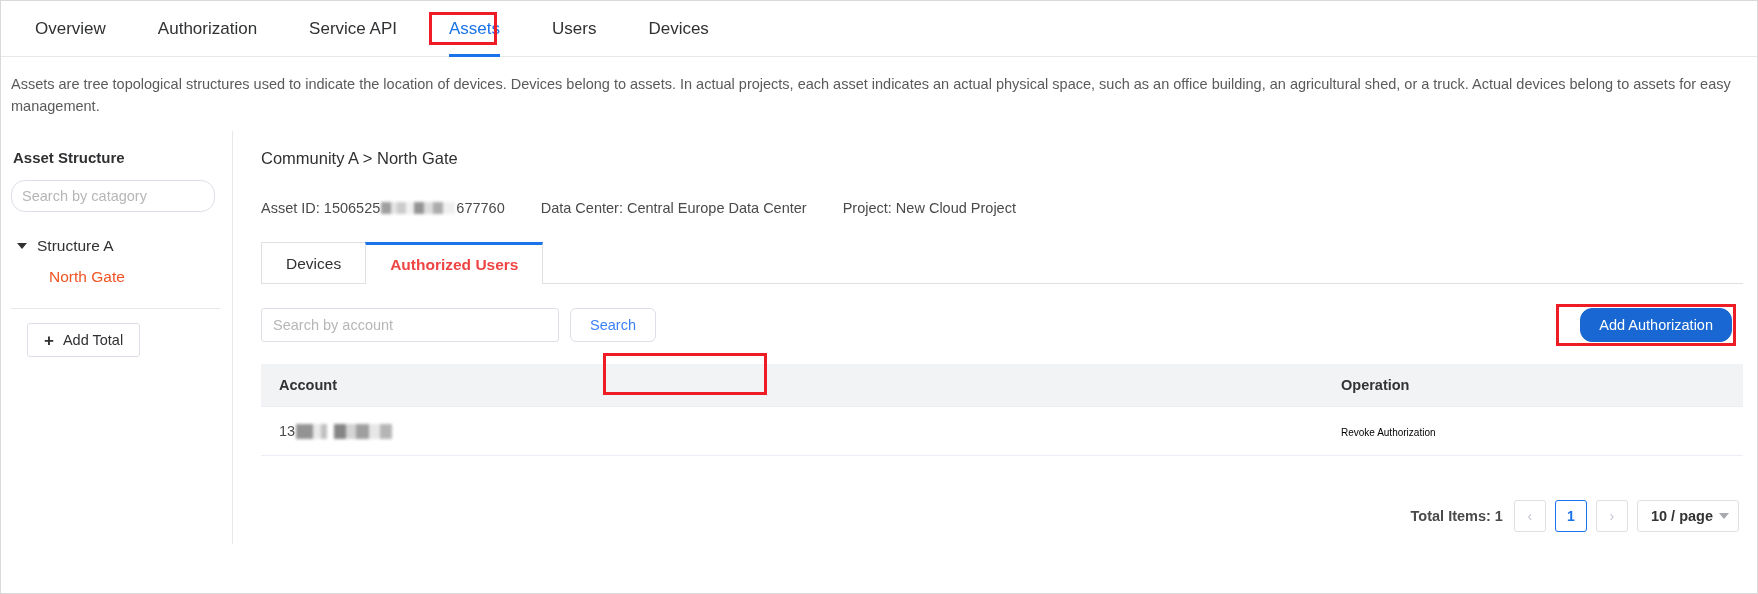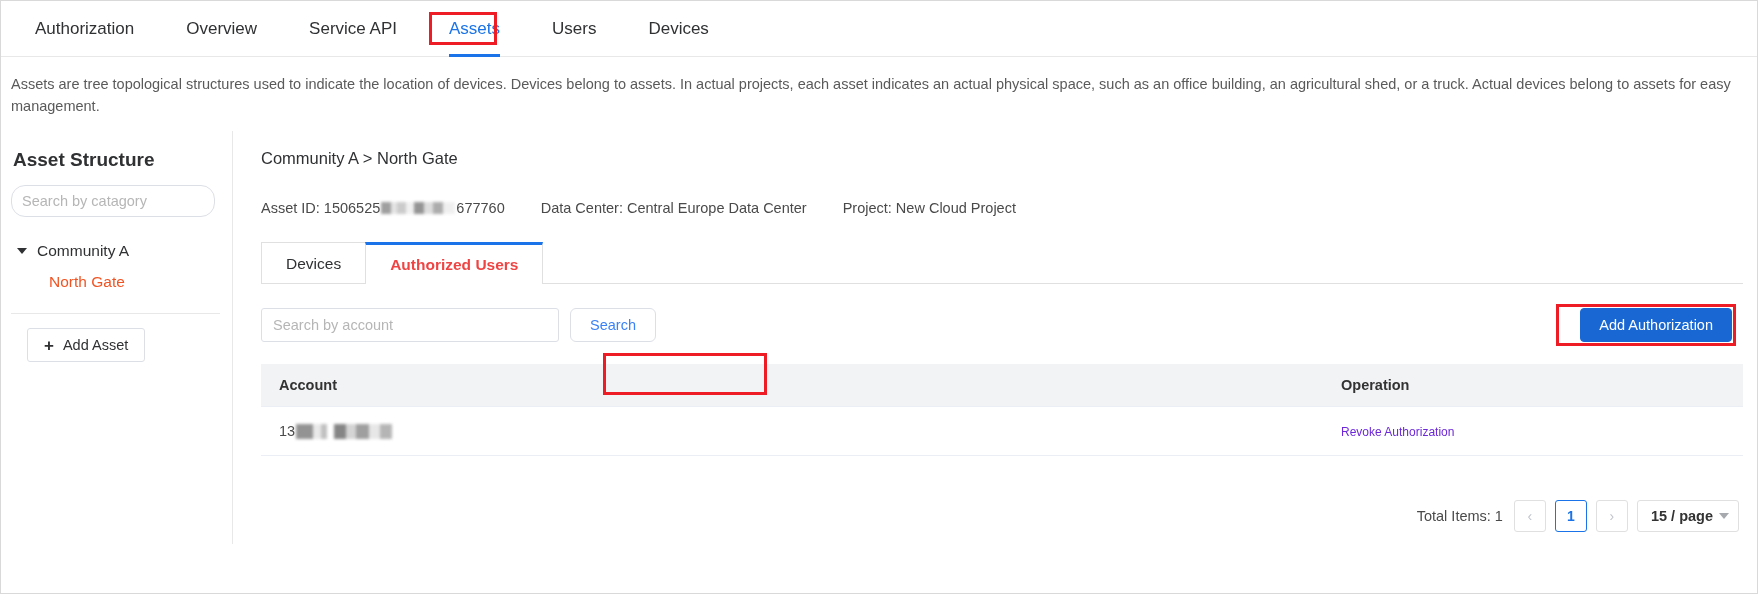--- a/index.html
+++ b/index.html
@@ -80,21 +80,21 @@
     align-items: stretch;
     height: 413px;
   }
   .sidebar {
     width: 232px;
     flex: 0 0 232px;
     border-right: 1px solid #e8e8e8;
     padding: 14px 12px 0 10px;
   }
   .sidebar-title {
-    font-size: 19px;
+    font-size: 15px;
     font-weight: bold;
     color: #303133;
     margin: 4px 0 14px 2px;
   }
   .cat-search {
     width: 204px;
     height: 32px;
     border: 1px solid #dcdfe6;
     border-radius: 14px;
     font-size: 14.5px;
@@ -261,21 +261,21 @@
     font-family: "Liberation Sans", sans-serif;
   }
   .add-auth-btn {
     position: absolute;
     right: 11px;
     top: 0;
     height: 34px;
     padding: 0 18px;
     background: #1967d2;
     border: 1px solid #1967d2;
-    border-radius: 4px;
+    border-radius: 12px;
     color: #ffffff;
     font-size: 14.5px;
     cursor: pointer;
     font-family: "Liberation Sans", sans-serif;
   }
   #annot-addauth {
     right: 7px;
     top: -4px;
     width: 180px;
     height: 42px;
@@ -313,38 +313,38 @@
     margin-left: 1px;
     background:
       linear-gradient(90deg,
         #8e8e8e 0 18%, #e8e8e8 18% 26%, #bdbdbd 26% 32%,
         #ffffff 32% 40%, #7f7f7f 40% 52%, #d2d2d2 52% 62%,
         #9a9a9a 62% 76%, #e6e6e6 76% 88%, #b2b2b2 88% 100%);
     filter: blur(1.6px);
     opacity: .95;
   }
   .revoke-link {
-    color: #6d28d9;
-    font-size: 12px;
+    color: #000000;
+    font-size: 10px;
     text-decoration: none;
     cursor: pointer;
   }
 
   
   .pagination {
     position: absolute;
     right: 18px;
     bottom: 12px;
     display: flex;
     align-items: center;
     gap: 9px;
     font-size: 14.5px;
     color: #555555;
   }
-  .total-items { margin-right: 2px; font-weight: normal; color: #4a4a4a; }
+  .total-items { margin-right: 2px; font-weight: bold; color: #4a4a4a; }
   .page-btn {
     width: 32px;
     height: 32px;
     border: 1px solid #e0e0e0;
     border-radius: 3px;
     background: #ffffff;
     color: #c0c4cc;
     font-size: 14px;
     display: flex;
     align-items: center;
@@ -379,24 +379,24 @@
     opacity: .8;
   }
 </style>
 </head>
 <body>
 
 <div class="screen">
 
   <div class="topnav">
     <div class="nav-item">
+      <span>Overview</span>
+    </div>
+    <div class="nav-item">
       <span>Authorization</span>
-    </div>
-    <div class="nav-item">
-      <span>Overview</span>
     </div>
     <div class="nav-item">
       <span>Service API</span>
     </div>
     <div class="nav-item active">
       <span>Assets</span>
     </div>
     <div class="nav-item">
       <span>Users</span>
     </div>
@@ -411,32 +411,32 @@
   <div class="body-split">
 
     <div class="sidebar">
       <div class="sidebar-title">Asset Structure</div>
 
       <input class="cat-search" type="text" placeholder="Search by catagory" style="">
 
       <div class="tree">
         <div class="tree-node">
           <span class="caret"></span>
-          <span>Community A</span>
+          <span>Structure A</span>
         </div>
         <div class="tree-child">
           <span>North Gate</span>
         </div>
       </div>
 
       <div class="sidebar-sep"></div>
 
       <button class="add-asset-btn">
         <span class="plus-icon">+</span>
-        <span>Add Asset</span>
+        <span>Add Total</span>
       </button>
     </div>
 
     <div class="content">
 
       <div class="breadcrumb">Community A &gt; North Gate</div>
 
       <div class="meta-row">
         <div class="meta-item">
           <span>Asset ID:</span>
@@ -494,20 +494,20 @@
         <div class="page-btn">
           <span>‹</span>
         </div>
         <div class="page-btn current">
           <span>1</span>
         </div>
         <div class="page-btn">
           <span>›</span>
         </div>
         <div class="page-size">
-          <span>15 / page</span>
+          <span>10 / page</span>
           <span class="chev-down"></span>
         </div>
       </div>
 
     </div>
   </div>
 </div>
 
 </body></html>

